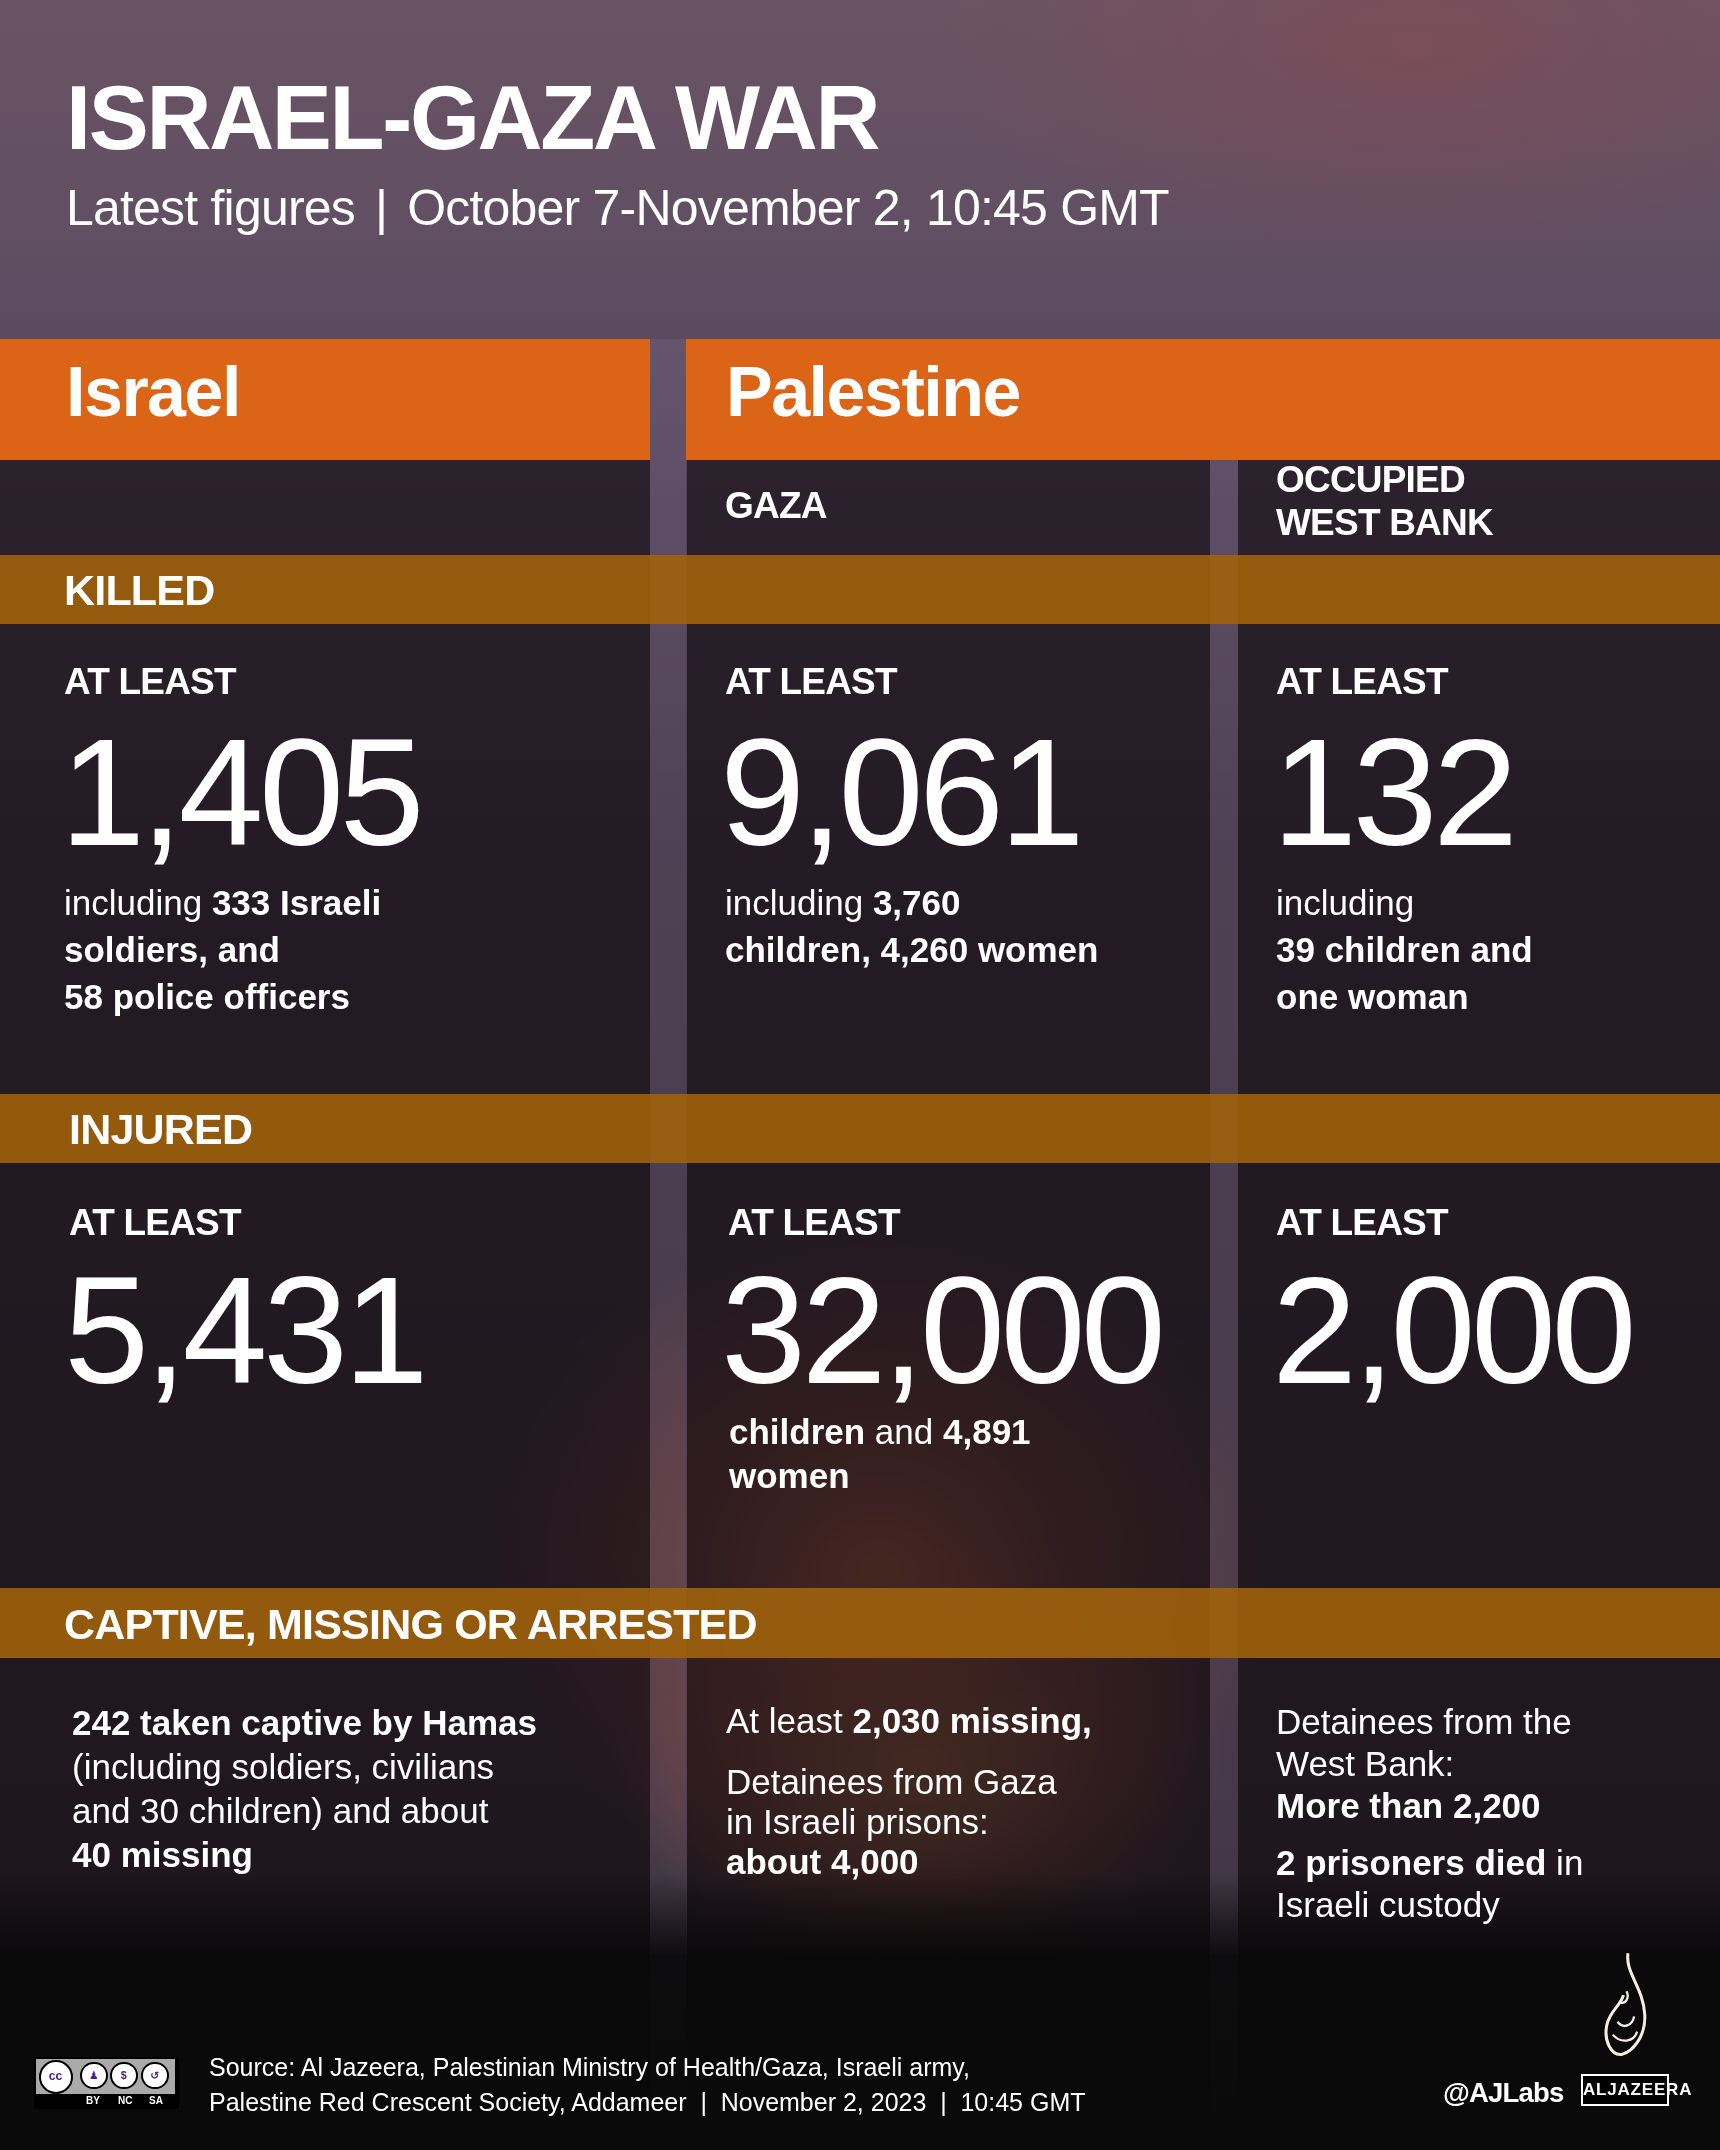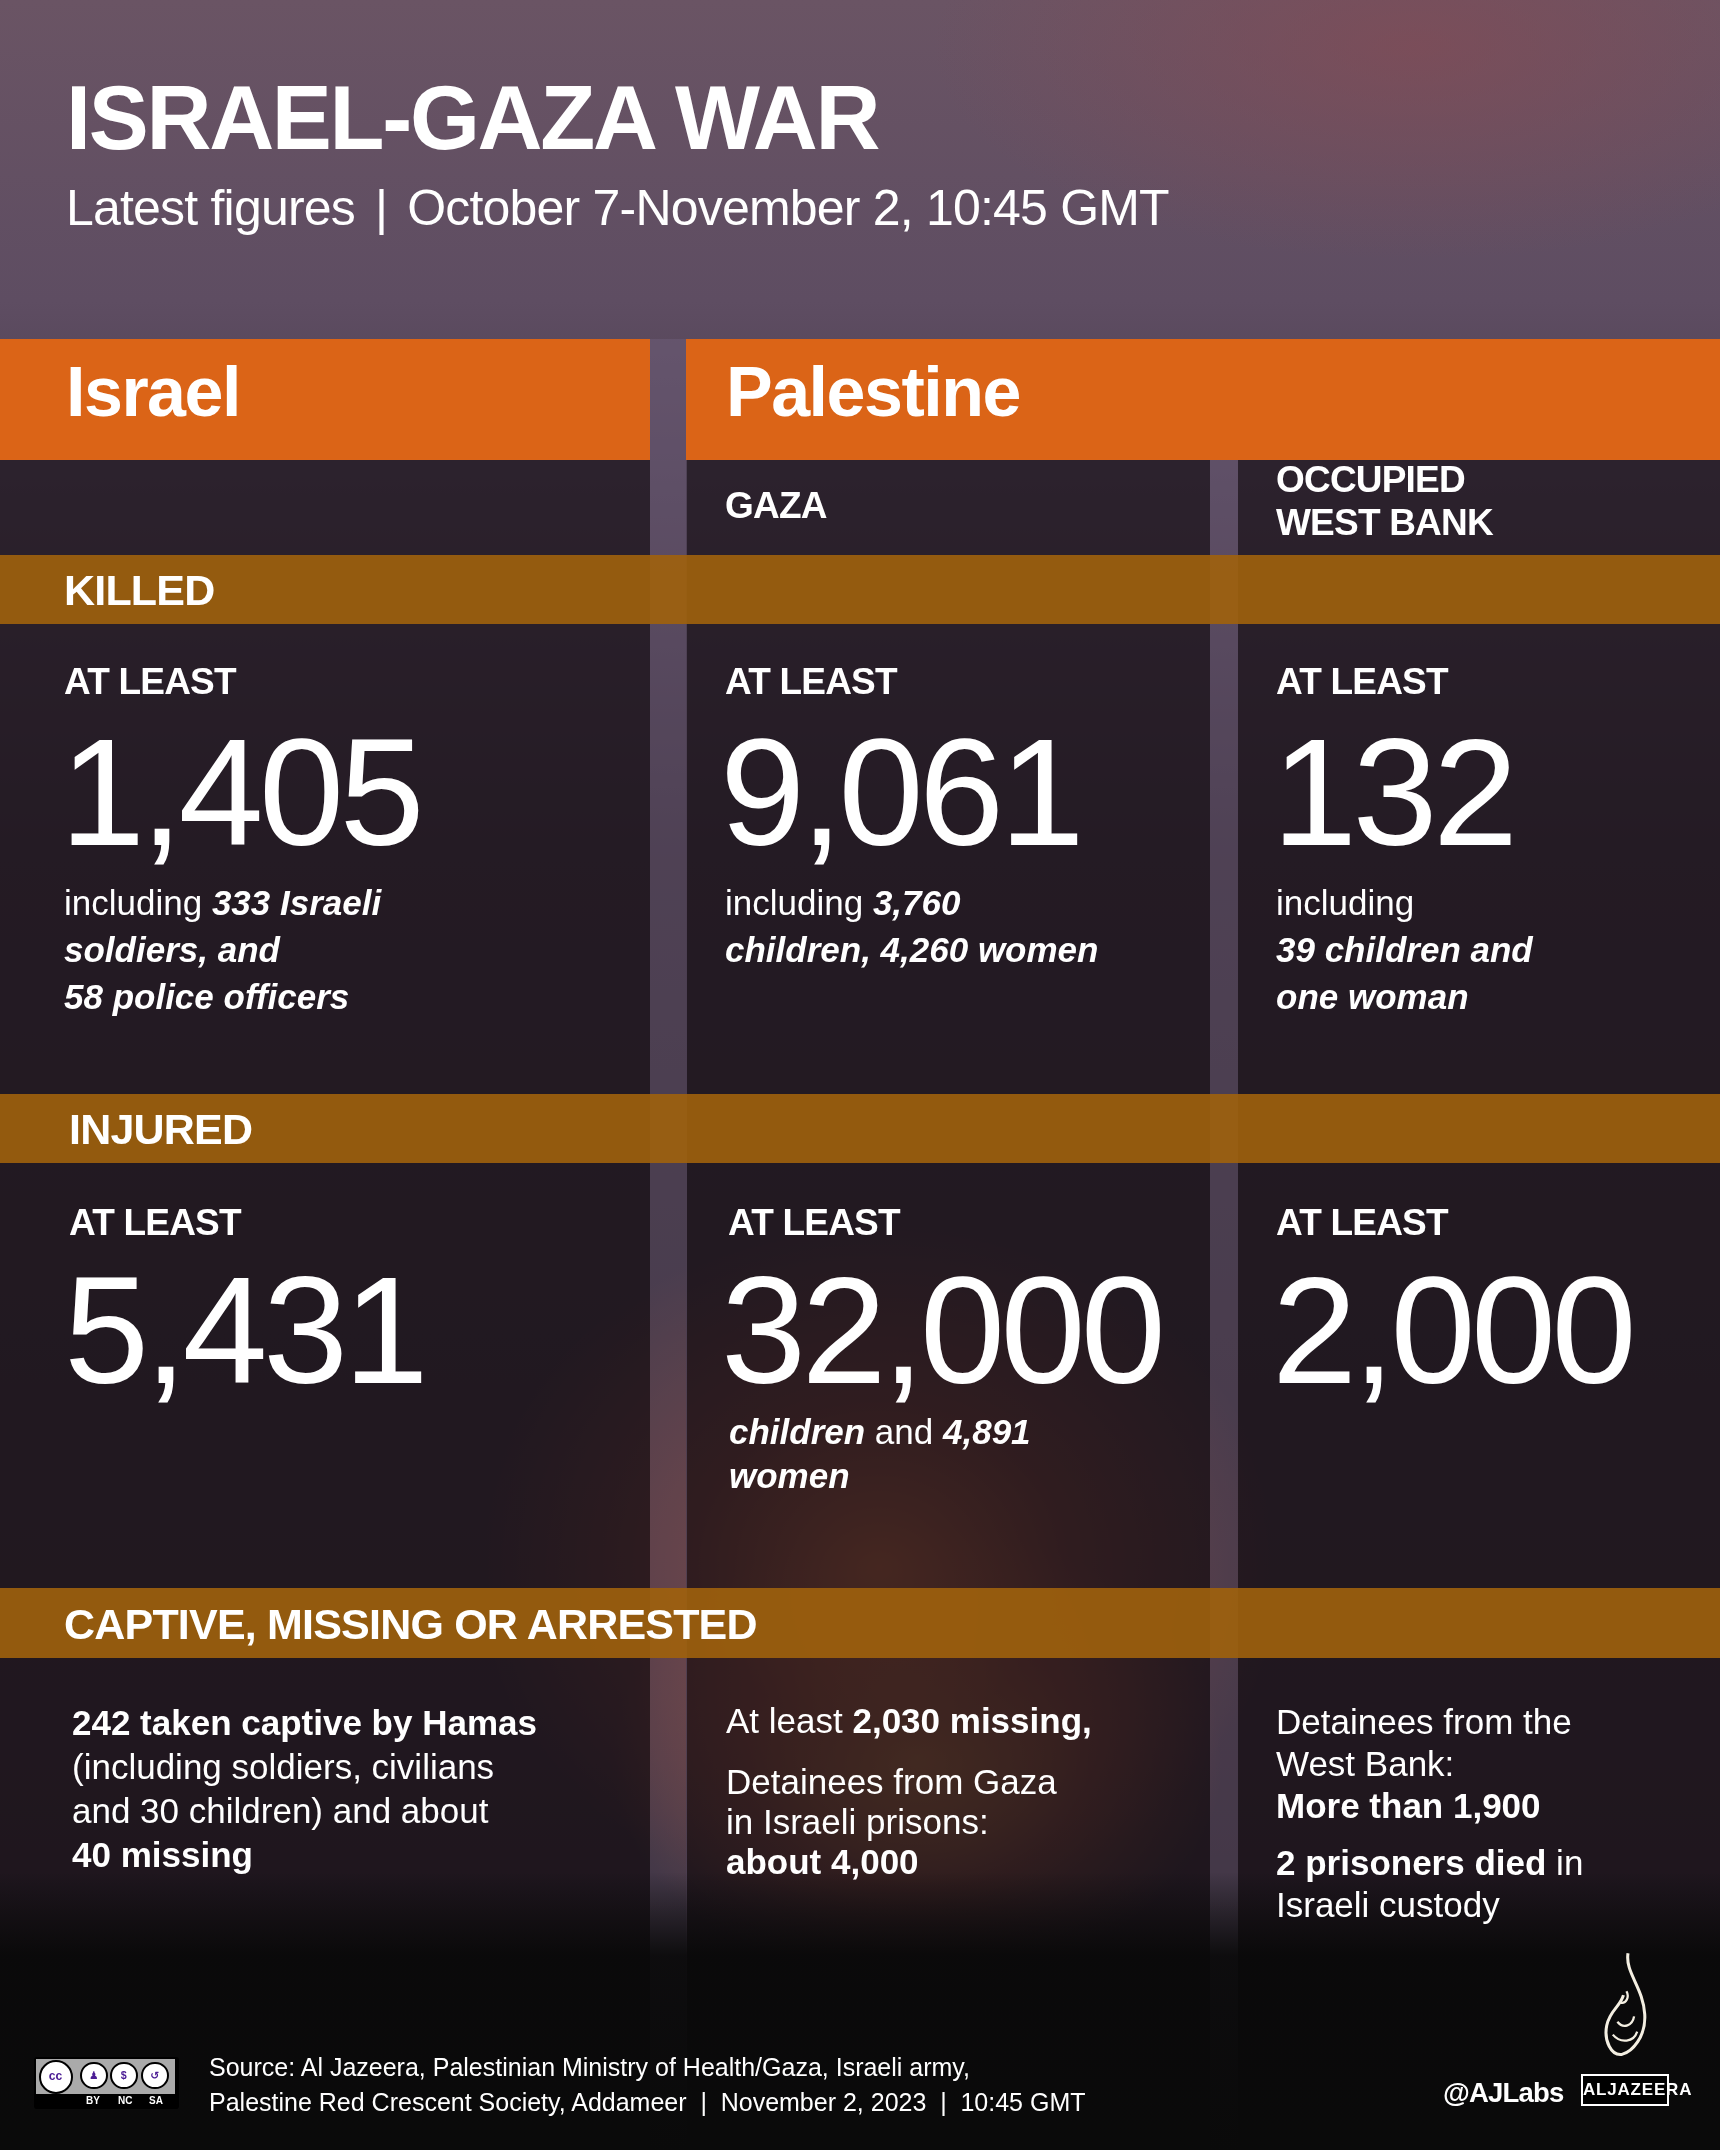--- a/index.html
+++ b/index.html
@@ -43,21 +43,21 @@
 
   .band { position:absolute; left:0; right:0; height:69px; background:rgba(160,98,12,0.9); }
   .band-label { position:absolute; left:64px; top:13.8px; font-size:43px; font-weight:700; letter-spacing:-0.8px; line-height:1; }
   .band-killed { top:555px; }
   .band-injured { top:1094px; }
   .band-captive { top:1588px; height:70px; }
 
   .atleast { position:absolute; font-size:37px; font-weight:700; letter-spacing:-0.8px; line-height:1; }
   .bignum { position:absolute; font-size:153px; font-weight:400; letter-spacing:-4.6px; line-height:1; }
   .desc { position:absolute; font-size:35px; line-height:47px; font-weight:400; }
-  .desc b { font-weight:700;font-style:italic; }
+  .desc b { font-weight:700; }
   .cap { position:absolute; font-size:35px; line-height:44px; font-weight:400; }
   .cap b { font-weight:700; }
 
   .footer-cc { left:34px; top:2057px; width:145px; height:52px; background:#000; border-radius:3.1px; }
   .cc-top { position:absolute; left:2.3px; top:2.3px; width:139px; height:35px; background:#aaa; }
   .cc-circle { position:absolute; top:4.6px; width:27.5px; height:27.5px; border-radius:50%; background:#fff; border:2.3px solid #000; box-sizing:border-box; color:#4c1d95; font-size:10.7px; font-weight:700; text-align:center; line-height:23px; }
   .cc-lbl { position:absolute; top:38px; font-size:10px; font-weight:700; color:#fff; }
   .source { left:209px; top:2050px; font-size:25px; line-height:35px; color:#fff; }
   .source .sep { margin:0 13.8px; }
   .handle { left:1443px; top:2077px; font-size:27.5px; font-weight:700; letter-spacing:-0.8px; }
@@ -151,21 +151,21 @@
   <div><span>At least </span><b>2,030 missing,</b></div>
   <div style="height:21.4px;"></div>
   <div>Detainees from Gaza</div>
   <div>in Israeli prisons:</div>
   <div><b>about 4,000</b></div>
 </div>
 
 <div class="cap" style="left:1276px;top:1701px;line-height:42px;">
   <div>Detainees from the</div>
   <div>West Bank:</div>
-  <div><b>More than 1,900</b></div>
+  <div><b>More than 2,200</b></div>
   <div style="height:15.3px;"></div>
   <div><b>2 prisoners died</b><span> in</span></div>
   <div>Israeli custody</div>
 </div>
 
 <div class="abs footer-cc">
   <div class="cc-top"></div>
   <div class="cc-circle" style="left:4.6px;width:34px;height:34px;top:3.1px;line-height:29px;font-size:12.2px;">cc</div>
   <div class="cc-circle" style="left:46px;">♟</div>
   <div class="cc-circle" style="left:76px;">$</div>

